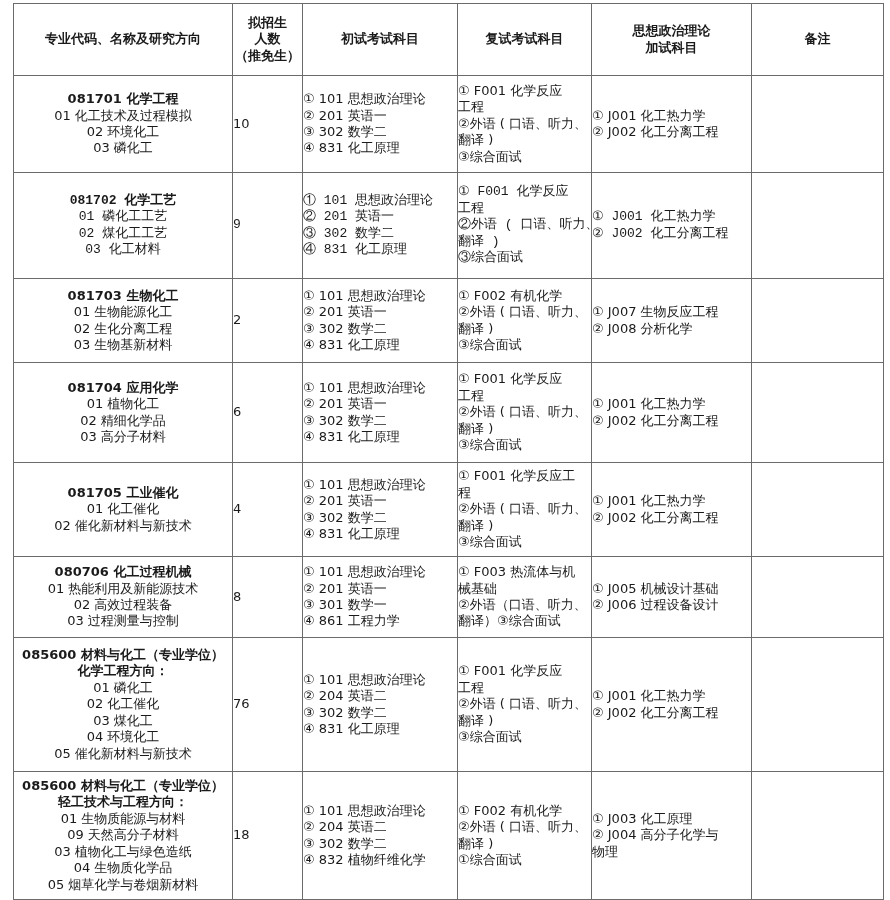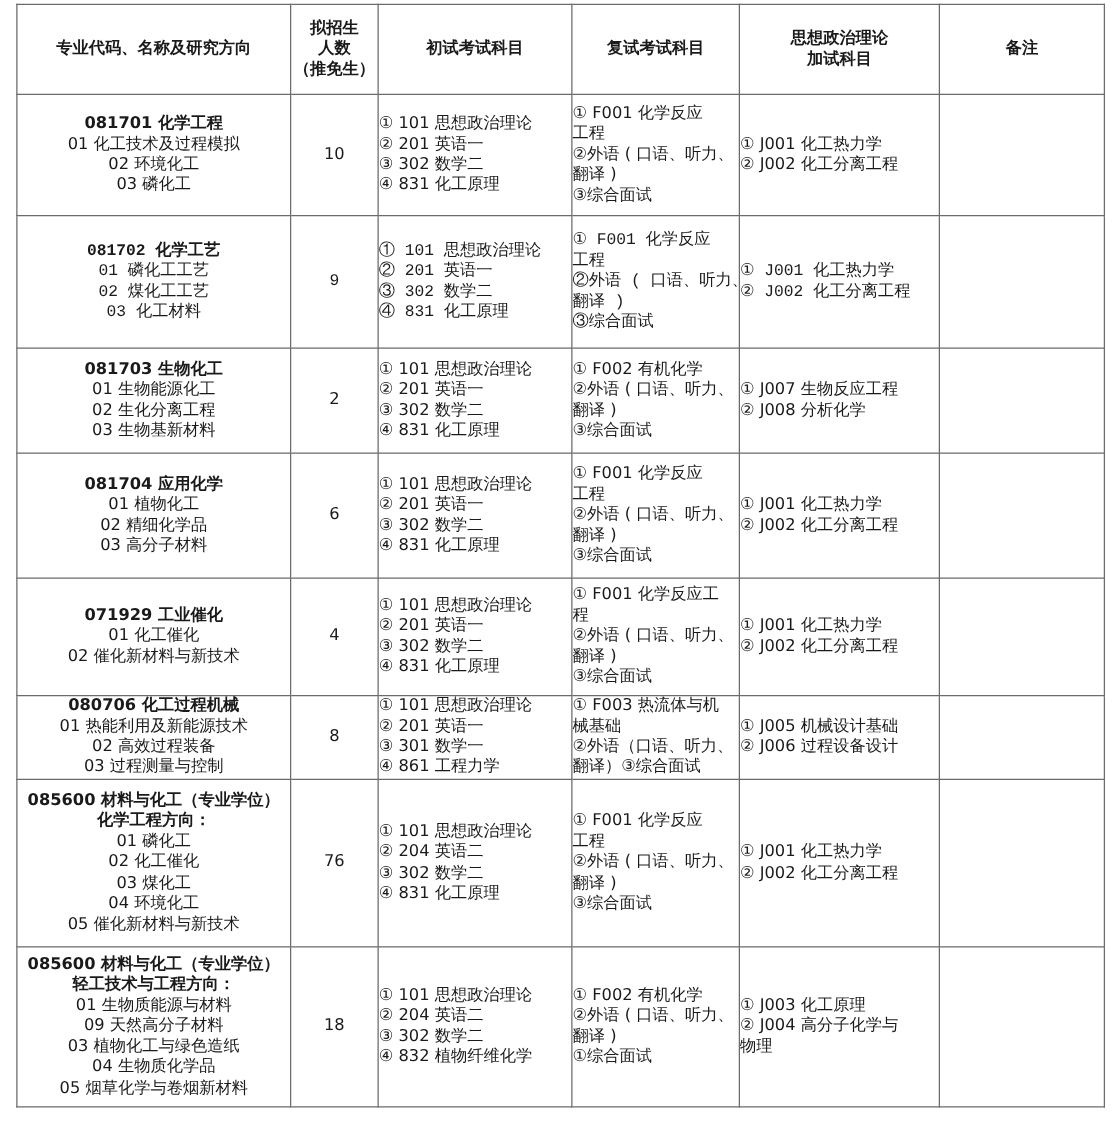--- a/index.html
+++ b/index.html
@@ -12,21 +12,21 @@
   }
   table.admissions td, table.admissions th {
     border: 1.5px solid #6b6b6b;
     padding: 0;
     vertical-align: middle;
     font-size: 13px;
     line-height: 16.4px;
   }
   th { font-weight: bold; text-align: center; font-size: 13px; }
   td.c-major { padding-left: 8px; text-align: center; }
-  td.c-count { text-align: center; font-size: 14px; }
+  td.c-count { text-align: left; font-size: 14px; }
   td.c-list { padding-left: 6px; text-align: left; }
   td.c-note { }
   .bold { font-weight: bold; }
   .line { display: block; white-space: nowrap; }
 </style>
 </head>
 <body>
 
 <table class="admissions">
   <colgroup>
@@ -157,21 +157,21 @@
           <span class="line">③综合面试</span>
         </td>
         <td class="c-list">
           <span class="line">① J001 化工热力学</span>
           <span class="line">② J002 化工分离工程</span>
         </td>
         <td class="c-note"><span></span></td>
       </tr>
       <tr style="height: 94px;">
         <td class="c-major">
-          <span class="line bold">071929 工业催化</span>
+          <span class="line bold">081705 工业催化</span>
           <span class="line">01 化工催化</span>
           <span class="line">02 催化新材料与新技术</span>
         </td>
         <td class="c-count"><span>4</span></td>
         <td class="c-list">
           <span class="line">① 101 思想政治理论</span>
           <span class="line">② 201 英语一</span>
           <span class="line">③ 302 数学二</span>
           <span class="line">④ 831 化工原理</span>
         </td>
@@ -181,21 +181,21 @@
           <span class="line">②外语 ( 口语、听力、</span>
           <span class="line">翻译 )</span>
           <span class="line">③综合面试</span>
         </td>
         <td class="c-list">
           <span class="line">① J001 化工热力学</span>
           <span class="line">② J002 化工分离工程</span>
         </td>
         <td class="c-note"><span></span></td>
       </tr>
-      <tr style="height: 67px;">
+      <tr style="height: 81px;">
         <td class="c-major">
           <span class="line bold">080706 化工过程机械</span>
           <span class="line">01 热能利用及新能源技术</span>
           <span class="line">02 高效过程装备</span>
           <span class="line">03 过程测量与控制</span>
         </td>
         <td class="c-count"><span>8</span></td>
         <td class="c-list">
           <span class="line">① 101 思想政治理论</span>
           <span class="line">② 201 英语一</span>

